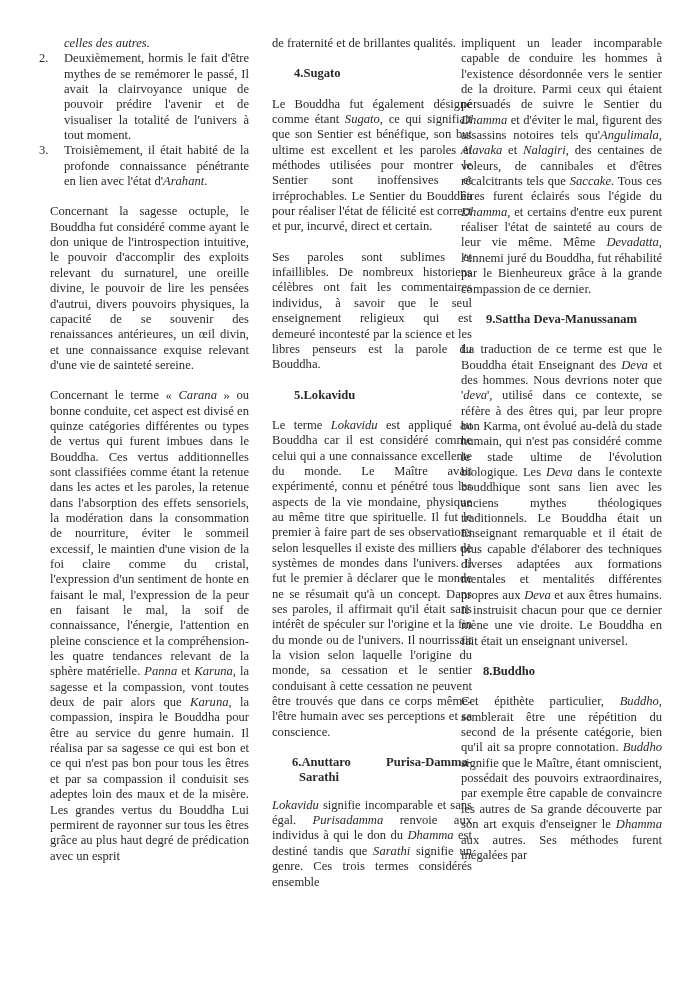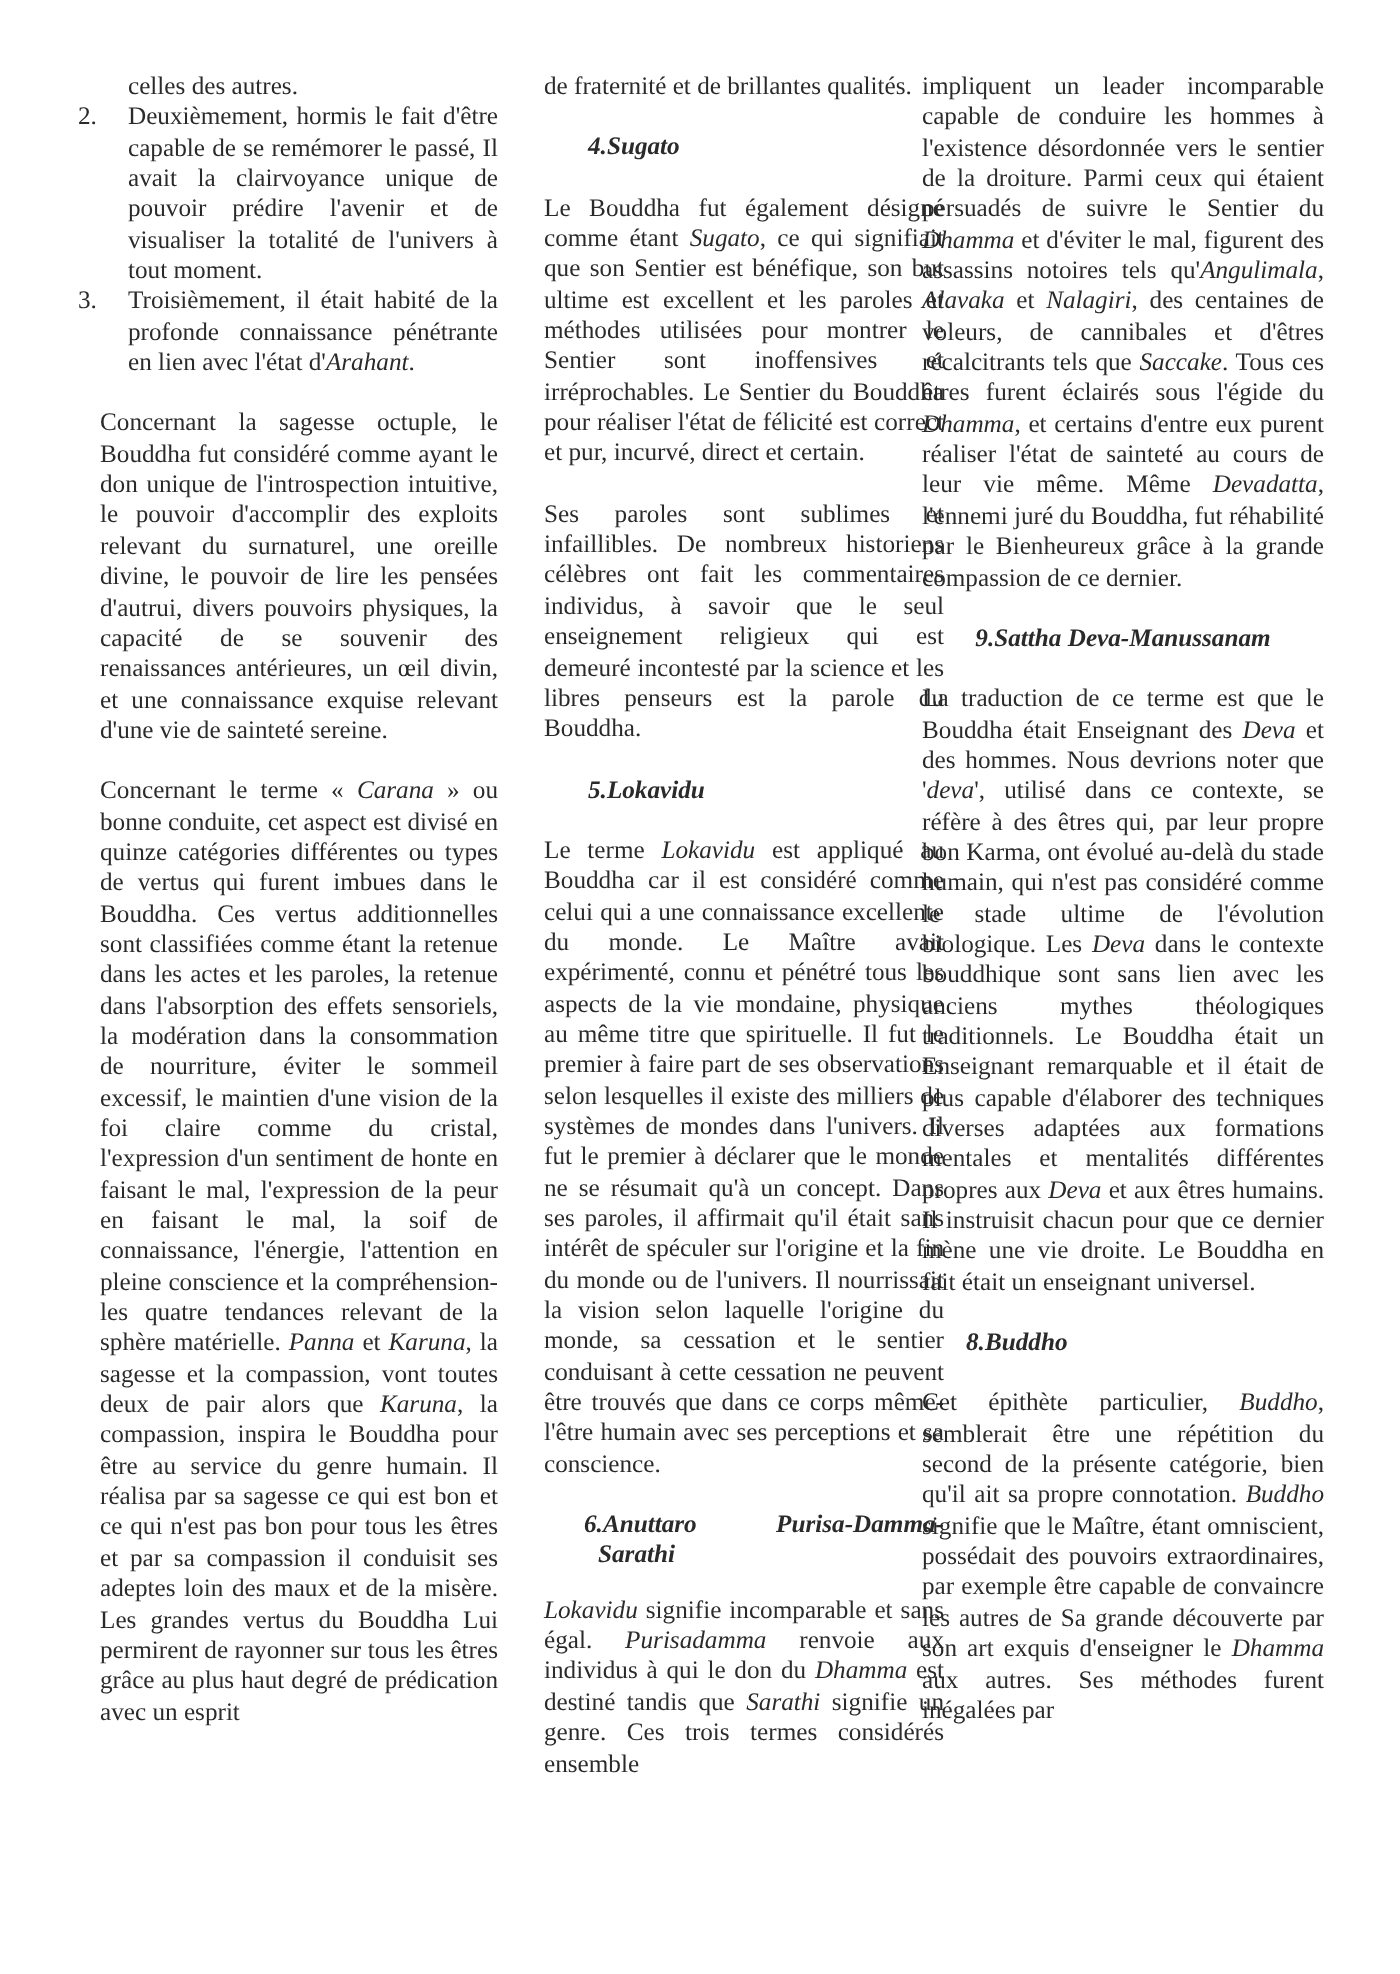--- a/index.html
+++ b/index.html
@@ -17,23 +17,23 @@
   .col-left { left: 50px; width: 199px; }
   .col-mid { left: 256px; width: 200px; margin-left: 16px; }
   .col-right { left: 461px; width: 201px; }
   .p { margin: 0; }
   .gap { height: 15px; }
   .gap-s { height: 12px; }
   .list { margin: 0; padding: 0; list-style: none; }
   .list li { position: relative; padding-left: 0; margin: 0; }
   .list .num { position: absolute; left: -11px; }
   .list .body { display: block; padding-left: 14px; }
-  .cont { padding-left: 14px; display:block; }
+  .cont { padding-left: 14px; display:block;font-style:italic; }
   .heading {
-    font-weight: bold; font-style: italic; margin: 0;
+    font-weight: bold; margin: 0;
     font-size: 12.6px; line-height: 15.35px;
   }
   .h-indent { padding-left: 22px; }
   .h-center { text-align: center; }
   .h6 { padding-left: 20px; text-align: justify; text-align-last: justify; }
   .h6b { padding-left: 27px; }
   i { }
   .page-number {
     position: absolute; left: 0; width: 700px; top: 952px;
     text-align: center; font-family: "Liberation Sans", sans-serif;
@@ -46,21 +46,21 @@
 
 <div class="page">
 
   <div class="col col-left">
     <p class="p">
         <span class="cont">celles des autres.</span>
       </p>
     <ul class="list">
       <li>
         <span class="num">2.</span>
-        <span class="body">Deuxièmement, hormis le fait d'être capable de se remémorer le passé, Il avait la clairvoyance unique de pouvoir prédire l'avenir et de visualiser la totalité de l'univers à tout moment.</span>
+        <span class="body">Deuxièmement, hormis le fait d'être mythes de se remémorer le passé, Il avait la clairvoyance unique de pouvoir prédire l'avenir et de visualiser la totalité de l'univers à tout moment.</span>
       </li>
       <li>
         <span class="num">3.</span>
         <span class="body last-left"><span>Troisièmement, il était habité de la profonde connaissance pénétrante en lien avec l'état d'</span><i>Arahant</i><span>.</span></span>
       </li>
     </ul>
     <div class="gap"></div>
     <p class="p last-left">Concernant la sagesse octuple, le Bouddha fut considéré comme ayant le don unique de l'introspection intuitive, le pouvoir d'accomplir des exploits relevant du surnaturel, une oreille divine, le pouvoir de lire les pensées d'autrui, divers pouvoirs physiques, la capacité de se souvenir des renaissances antérieures, un œil divin, et une connaissance exquise relevant d'une vie de sainteté sereine.</p>
     <div class="gap"></div>
     <p class="p"><span>Concernant le terme « </span><i>Carana</i><span> » ou bonne conduite, cet aspect est divisé en quinze catégories différentes ou types de vertus qui furent imbues dans le Bouddha. Ces vertus additionnelles sont classifiées comme étant la retenue dans les actes et les paroles, la retenue dans l'absorption des effets sensoriels, la modération dans la consommation de nourriture, éviter le sommeil excessif, le maintien d'une vision de la foi claire comme du cristal, l'expression d'un sentiment de honte en faisant le mal, l'expression de la peur en faisant le mal, la soif de connaissance, l'énergie, l'attention en pleine conscience et la compréhension-les quatre tendances relevant de la sphère matérielle. </span><i>Panna</i><span> et </span><i>Karuna</i><span>, la sagesse et la compassion, vont toutes deux de pair alors que </span><i>Karuna</i><span>, la compassion, inspira le Bouddha pour être au service du genre humain. Il réalisa par sa sagesse ce qui est bon et ce qui n'est pas bon pour tous les êtres et par sa compassion il conduisit ses adeptes loin des maux et de la misère. Les grandes vertus du Bouddha Lui permirent de rayonner sur tous les êtres grâce au plus haut degré de prédication avec un esprit</span></p>

